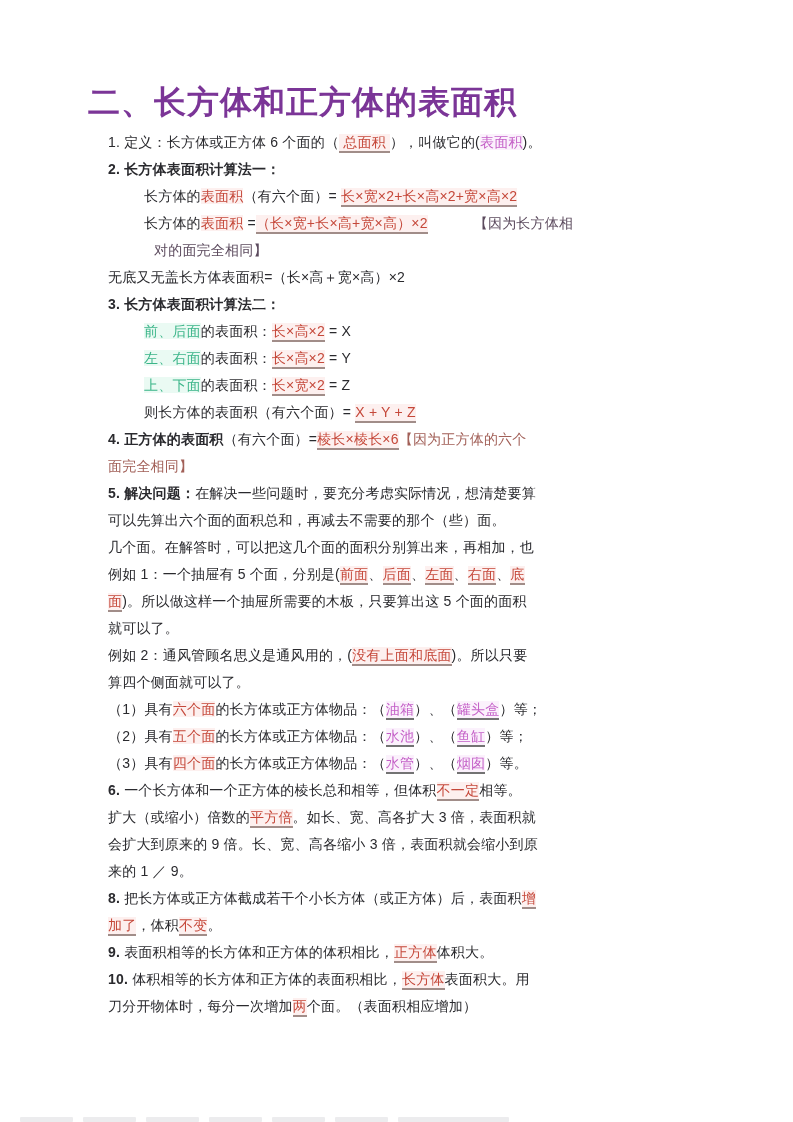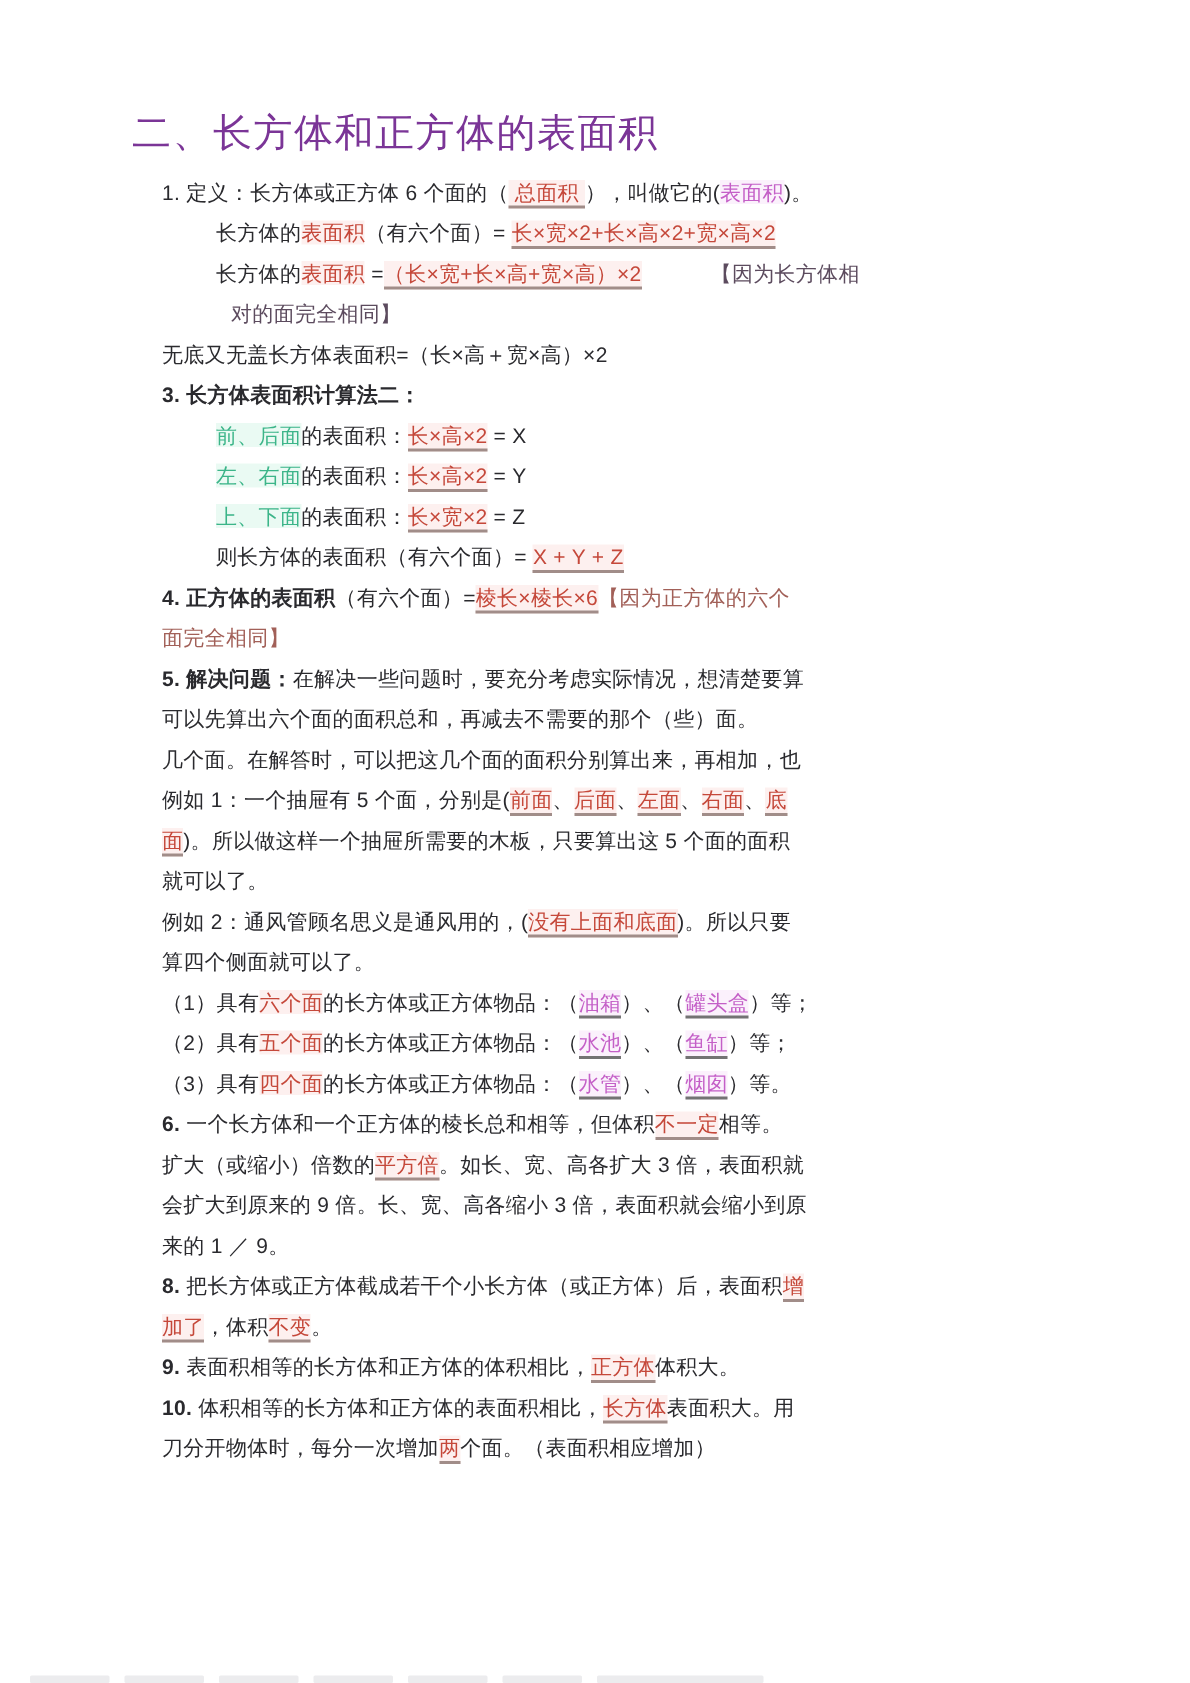--- a/index.html
+++ b/index.html
@@ -15,26 +15,26 @@
     font-family: "Liberation Sans", sans-serif;
   }
   .page {
     position: absolute;
     inset: 0;
     background: #ffffff;
     padding: 66px 60px 0 88px;
     box-sizing: border-box;
   }
   .doc-title {
-    font-size: 26px;
-    font-weight: normal;
+    font-size: 32px;
+    font-weight: bold;
     color: var(--title, #7b3597);
     letter-spacing: 1px;
     line-height: 40px;
-    margin: 2px 0 7px 0;
+    margin: 16px 0 7px 0;
     white-space: nowrap;
   }
   .lines { }
   .line {
     height: 27px;
     line-height: 27px;
     font-size: 14px;
     color: var(--body, #2a2a2e);
     white-space: nowrap;
     letter-spacing: 0.2px;
@@ -77,20 +77,21 @@
   }
   .peek-block.wide { width: 111px; }
 </style>
 </head>
 <body>
 
 <div class="page">
   <h1 class="doc-title">二、长方体和正方体的表面积</h1>
   <div class="lines">
       <div class="line"><span class="seg sg-t">1. 定义：长方体或正方体 6 个面的（</span><span class="seg sg-ru"> 总面积 </span><span class="seg sg-t">），叫做它的(</span><span class="seg sg-m">表面积</span><span class="seg sg-t">)。</span></div>
+      <div class="line"><span class="seg sg-b">2. 长方体表面积计算法一：</span></div>
       <div class="line indent"><span class="seg sg-t">长方体的</span><span class="seg sg-r">表面积</span><span class="seg sg-t">（有六个面）= </span><span class="seg sg-ru">长×宽×2+长×高×2+宽×高×2</span></div>
       <div class="line indent"><span class="seg sg-t">长方体的</span><span class="seg sg-r">表面积</span><span class="seg sg-t"> =</span><span class="seg sg-ru">（长×宽+长×高+宽×高）×2</span><span class="seg sg-n">【因为长方体相</span></div>
       <div class="line"><span class="seg sg-n">对的面完全相同】</span></div>
       <div class="line"><span class="seg sg-t">无底又无盖长方体表面积=（长×高＋宽×高）×2</span></div>
       <div class="line"><span class="seg sg-b">3. 长方体表面积计算法二：</span></div>
       <div class="line indent"><span class="seg sg-g">前、后面</span><span class="seg sg-t">的表面积：</span><span class="seg sg-ru">长×高×2</span><span class="seg sg-t"> = X</span></div>
       <div class="line indent"><span class="seg sg-g">左、右面</span><span class="seg sg-t">的表面积：</span><span class="seg sg-ru">长×高×2</span><span class="seg sg-t"> = Y</span></div>
       <div class="line indent"><span class="seg sg-g">上、下面</span><span class="seg sg-t">的表面积：</span><span class="seg sg-ru">长×宽×2</span><span class="seg sg-t"> = Z</span></div>
       <div class="line indent"><span class="seg sg-t">则长方体的表面积（有六个面）= </span><span class="seg sg-ru">X + Y + Z</span></div>
       <div class="line"><span class="seg sg-b">4. 正方体的表面积</span><span class="seg sg-t">（有六个面）=</span><span class="seg sg-ru">棱长×棱长×6</span><span class="seg sg-nr">【因为正方体的六个</span></div>

